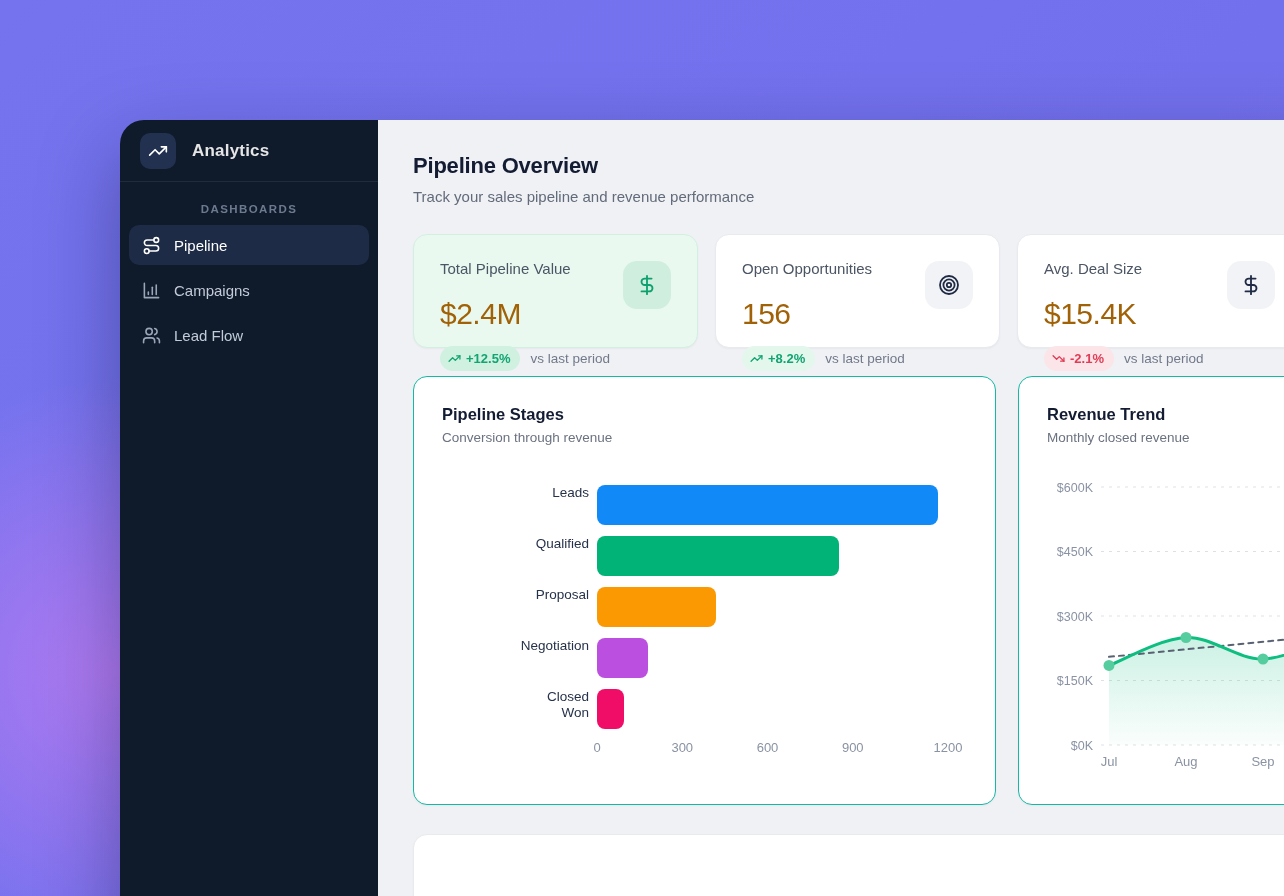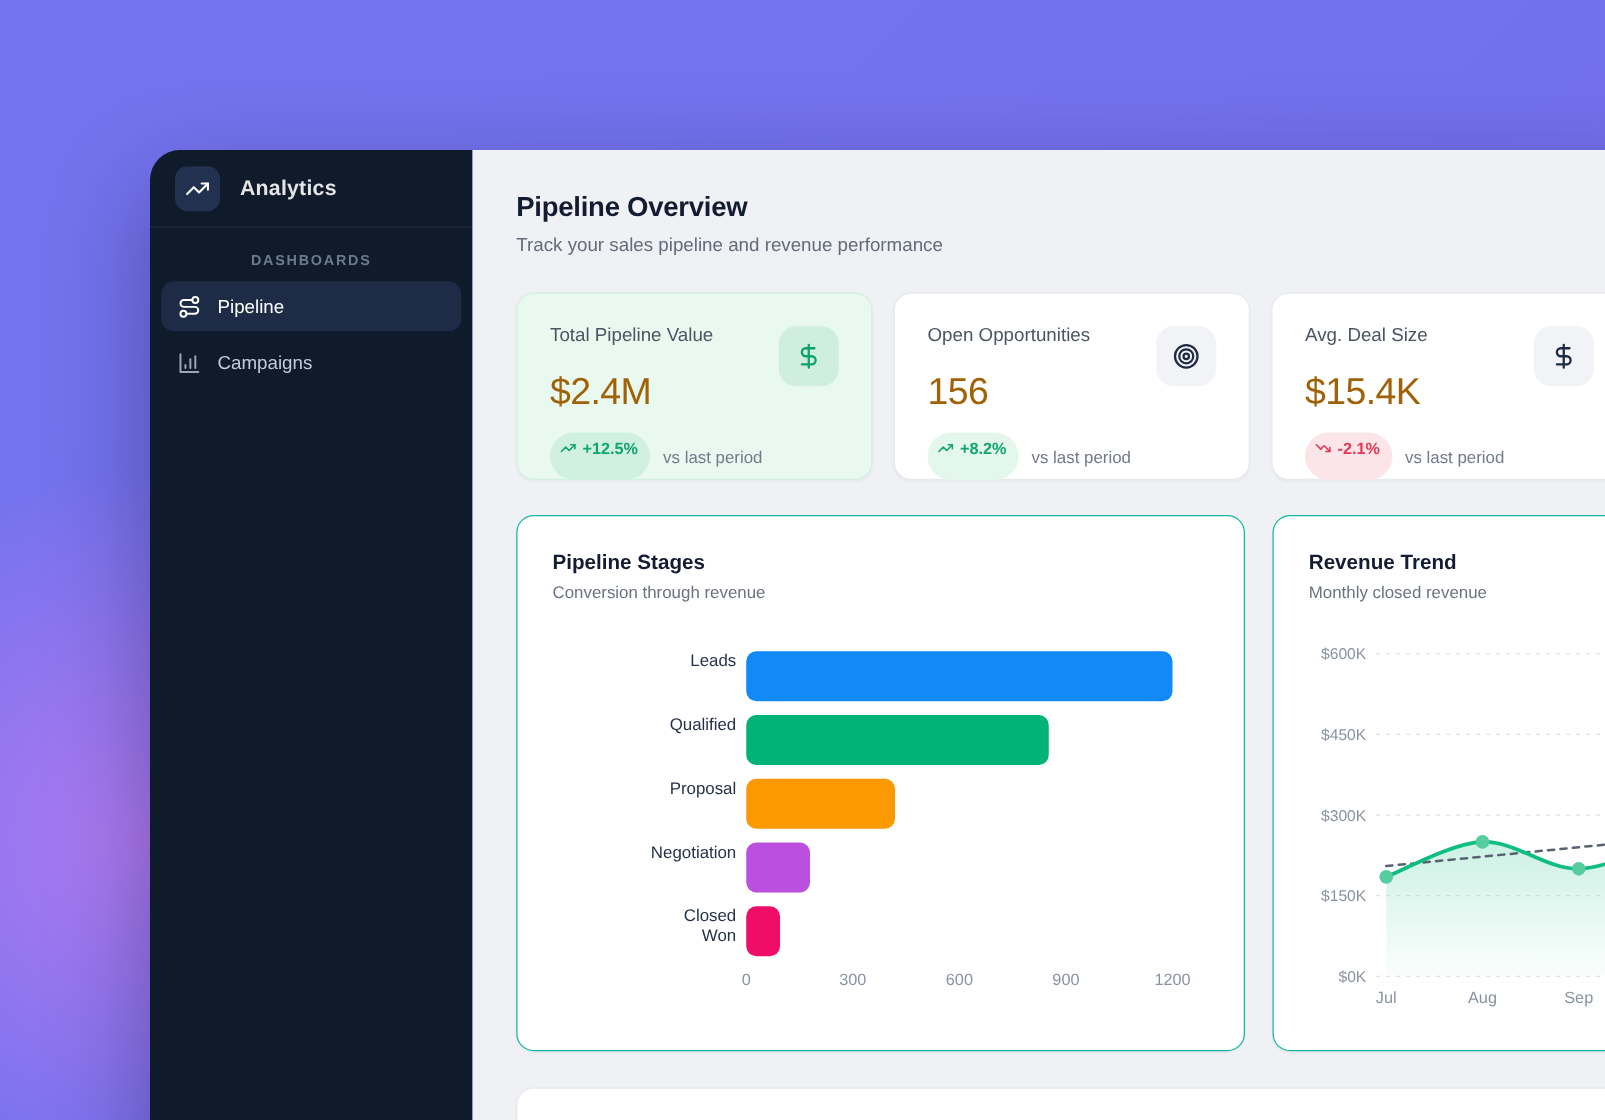--- a/index.html
+++ b/index.html
@@ -26,26 +26,26 @@
   .nav-item .nav-ic { color:#9aa6b8; display:flex; }
   .nav-item.active { background:#1d2b46; color:#ffffff; }
   .nav-item.active .nav-ic { color:#ffffff; }
   
   .main { flex:1; background:#f0f1f4; padding:33px 0 0 35px; }
   .inner { width:1188px; }
   .page-title { font-size:22px; font-weight:bold; color:#131c33; letter-spacing:-.2px; }
   .page-sub { margin-top:9px; font-size:15px; color:#626b7a; }
   
   .kpi-row { margin-top:29px; display:grid; grid-template-columns:repeat(3,285px); gap:17px; }
-  .kpi-card { position:relative; height:150px; border-radius:14px; background:#ffffff; border:1px solid #e8eaef; box-shadow:0 1px 2px rgba(16,24,40,.04); padding:25px 26px; }
+  .kpi-card { position:relative; height:114px; border-radius:14px; background:#ffffff; border:1px solid #e8eaef; box-shadow:0 1px 2px rgba(16,24,40,.04); padding:25px 26px; }
   .kpi-card.highlight { background:#e9f9f0; border-color:#d3efe1; }
   .kpi-label { font-size:15px; color:#4b5563; }
   .kpi-value { margin-top:20px; font-size:30px; font-weight:normal; color:#a16207; letter-spacing:-.5px; }
   .kpi-foot { margin-top:15px; display:flex; align-items:center; gap:10px; }
-  .badge { display:inline-flex; align-items:center; gap:5px; border-radius:999px; padding:5px 10px 18px 8px; font-size:13px; font-weight:bold; }
+  .badge { display:inline-flex; align-items:center; gap:5px; border-radius:999px; padding:5px 10px 5px 8px; font-size:13px; font-weight:bold; }
   .badge.up { background:#e3f7ec; color:#12a473; }
   .kpi-card.highlight .badge.up { background:#d0f1e0; }
   .badge.down { background:#fbe5e8; color:#e13b55; }
   .vs-text { font-size:13.5px; color:#71798a; }
   .kpi-icon-box { position:absolute; top:26px; right:26px; width:48px; height:48px; border-radius:14px; background:#f2f3f6; color:#1f2a44; display:flex; align-items:center; justify-content:center; }
   .kpi-card.highlight .kpi-icon-box { background:#cfeedd; color:#0da170; }
   
   .charts-row { margin-top:28px; display:grid; grid-template-columns:583px 583px; gap:22px; }
   .chart-card { height:429px; border-radius:14px; background:#ffffff; border:1px solid #14b8a6; box-shadow:0 1px 2px rgba(16,24,40,.04); padding:28px; overflow:hidden; }
   .chart-title { font-size:16.5px; font-weight:bold; color:#131c33; }
@@ -102,20 +102,31 @@
         <div class="nav-item">
           <span class="nav-ic">
             <svg width="19" height="19" viewBox="0 0 24 24" fill="none" stroke="currentColor" stroke-width="2" stroke-linecap="round" stroke-linejoin="round">
                 <path d="M3 3v18h18"></path>
                 <path d="M8 17v-3"></path>
                 <path d="M13 17V8"></path>
                 <path d="M18 17V5"></path>
               </svg>
           </span>
           <span>Campaigns</span>
+        </div>
+        <div class="nav-item">
+          <span class="nav-ic">
+            <svg width="19" height="19" viewBox="0 0 24 24" fill="none" stroke="currentColor" stroke-width="2" stroke-linecap="round" stroke-linejoin="round">
+                <path d="M16 21v-2a4 4 0 0 0-4-4H6a4 4 0 0 0-4 4v2"></path>
+                <circle cx="9" cy="7" r="4"></circle>
+                <path d="M22 21v-2a4 4 0 0 0-3-3.87"></path>
+                <path d="M16 3.13a4 4 0 0 1 0 7.75"></path>
+              </svg>
+          </span>
+          <span>Lead Flow</span>
         </div>
       </nav>
     </aside>
 
     <main class="main">
       <div class="inner">
         <h1 class="page-title">Pipeline Overview</h1>
         <div class="page-sub">Track your sales pipeline and revenue performance</div>
 
         <div class="kpi-row">
@@ -228,21 +239,21 @@
                     <div class="bar-track">
                       <div class="bar" style="width: 26.9958px; background: rgb(240, 13, 103);"></div>
                     </div>
                   </div>
                 </div>
               <div class="bar-axis">
                   <span style="left: 0px;">0</span>
                   <span style="left: 85.25px;">300</span>
                   <span style="left: 170.5px;">600</span>
                   <span style="left: 255.75px;">900</span>
-                  <span style="left: 341px;">1200</span>
+                  <span style="left: 351px;">1200</span>
                 </div>
             </div>
           </div>
 
           <div class="chart-card">
             <div class="chart-title">Revenue Trend</div>
             <div class="chart-sub">Monthly closed revenue</div>
             <svg class="line-chart-svg" width="540" height="310" viewBox="0 0 540 310">
                 <defs>
                   <linearGradient id="areaGrad" x1="0" y1="0" x2="0" y2="1">

